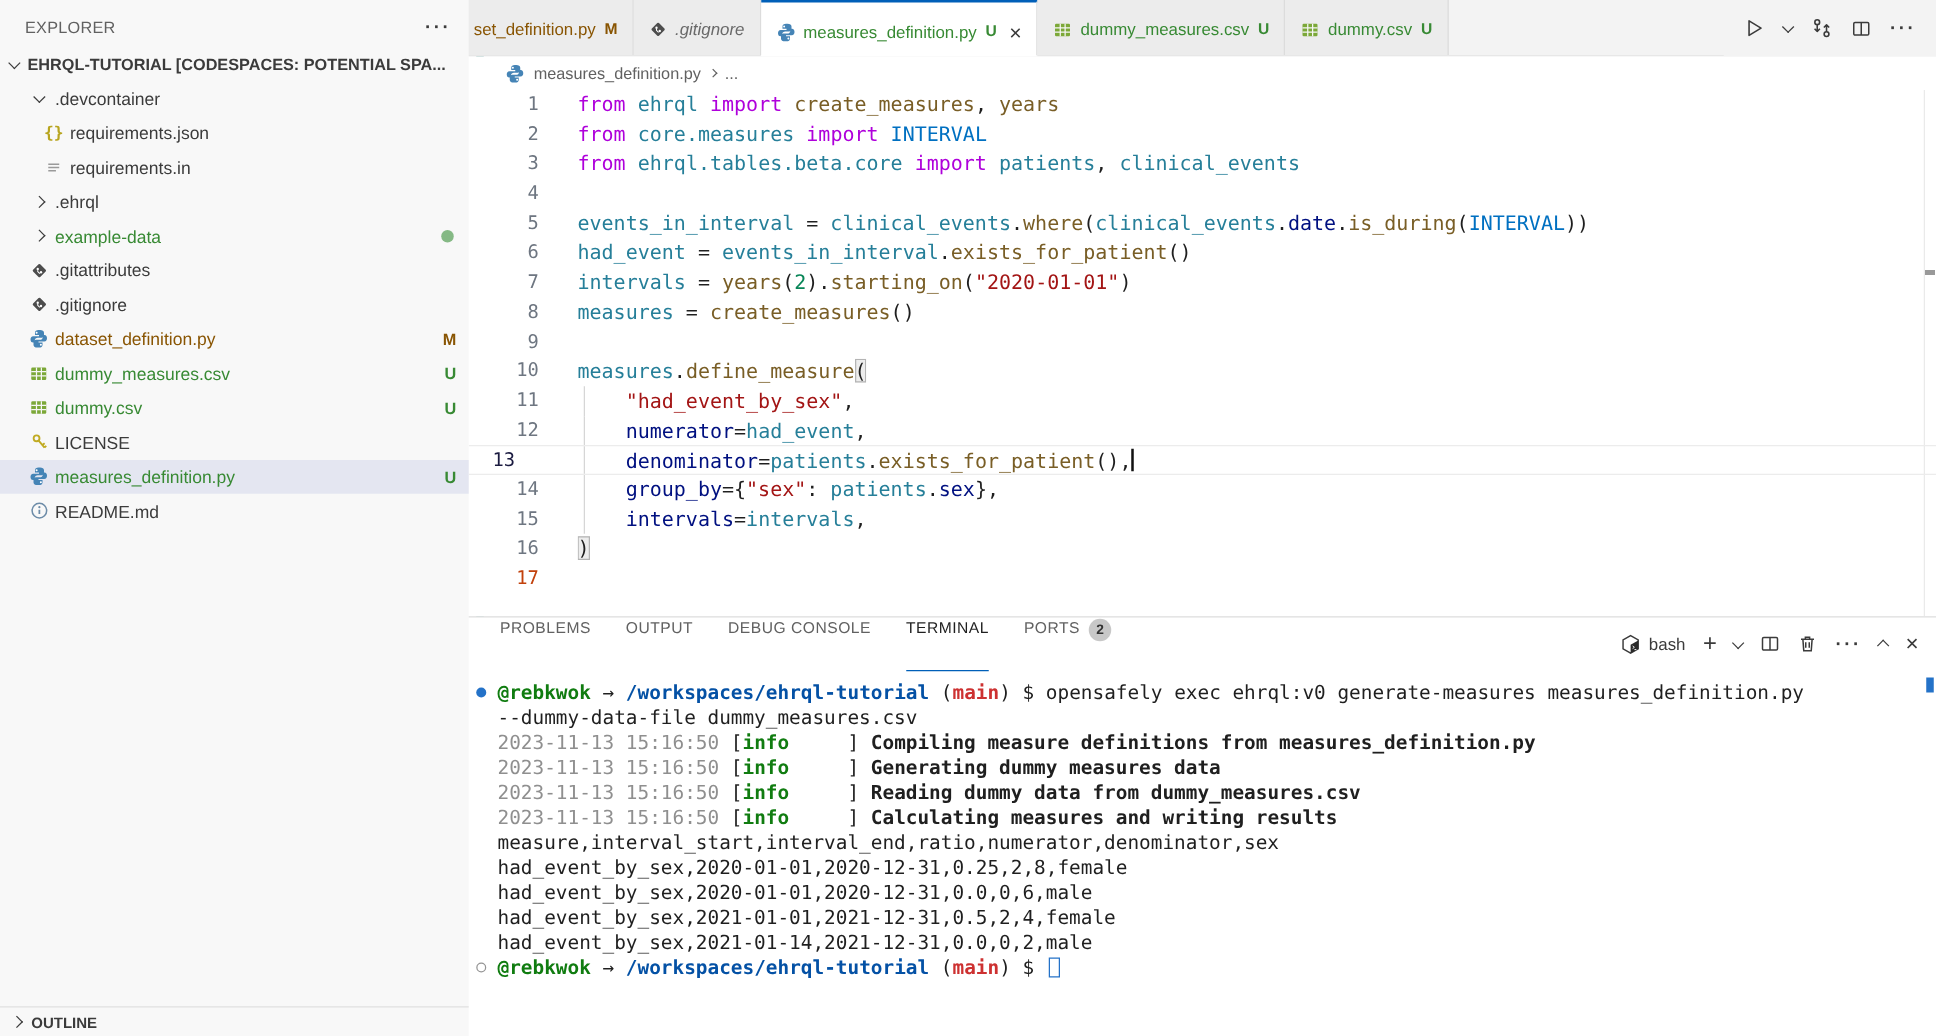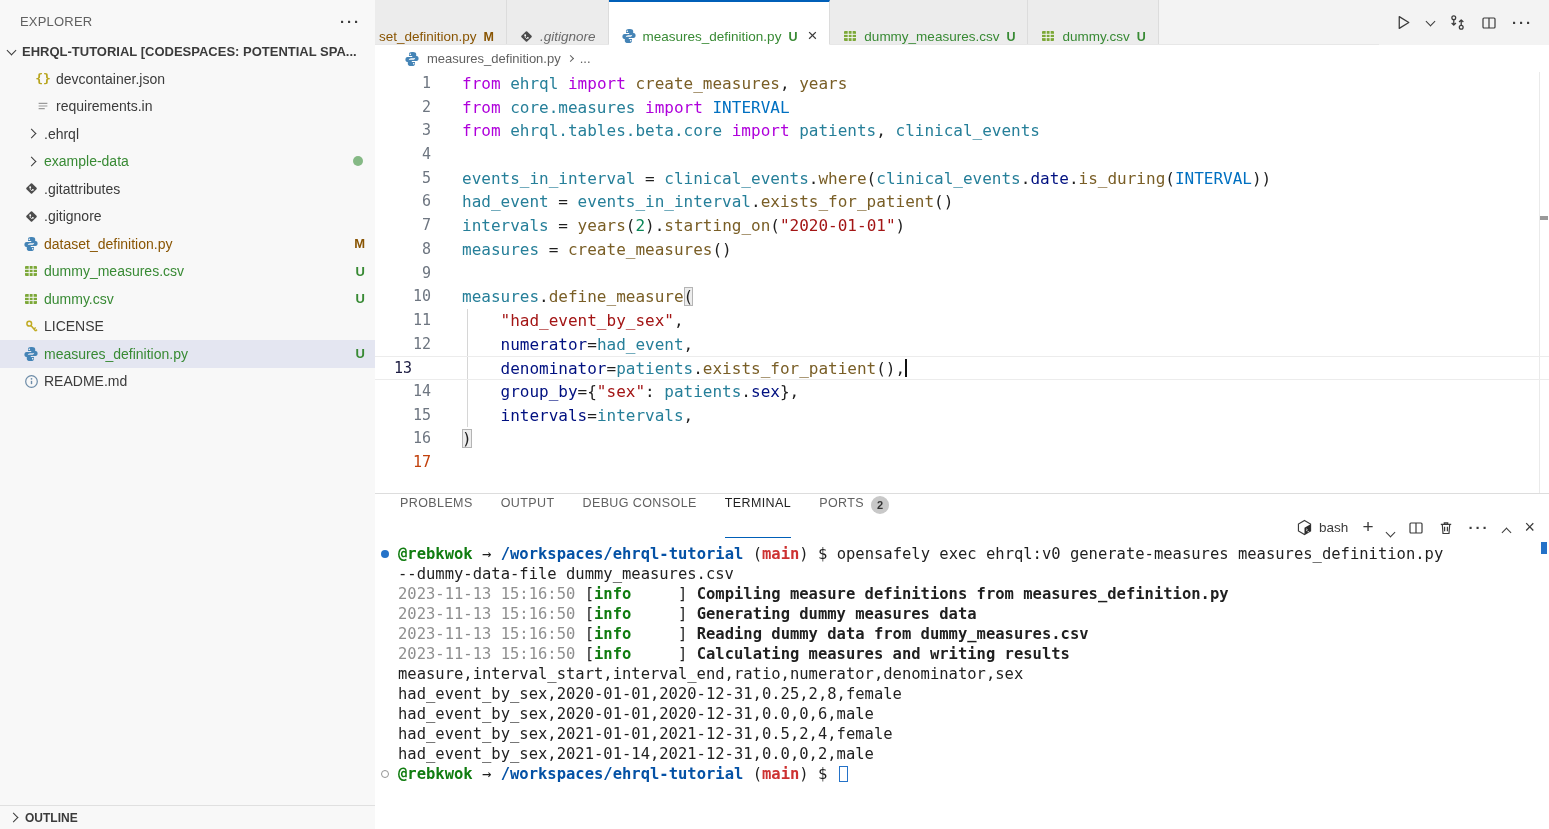--- a/index.html
+++ b/index.html
@@ -38,21 +38,21 @@
           transform:rotate(-45deg); }
   .chev.down { transform:rotate(45deg); margin-top:-2px; }
   .chev.up { transform:rotate(-135deg); margin-top:3px; }
   .chev.sm { width:5px; height:5px; border-color:#616161; }
 
   
   .main { position:absolute; left:375px; top:0; right:0; bottom:0; }
 
   .tabbar { position:relative; height:45px; background:#f3f3f3; border-bottom:1px solid #e7e7e7;
             display:flex; align-items:stretch; }
-  .tab { display:flex; align-items:flex-end; padding:0 12px; background:#ececec;
+  .tab { display:flex; align-items:flex-start; padding:16px 12px; background:#ececec;
          border-right:1px solid #dcdcdc; font-size:13.5px; color:#3b3b3b; cursor:pointer; white-space:nowrap; }
   .tab.cut { padding-left:4px; }
   .tab.active { background:#fff; border-top:2px solid #005fb8; border-bottom:1px solid #fff; margin-bottom:-1px; }
   .tab.preview .tab-lbl { font-style:italic; color:#696969; }
   .tab .tab-lbl.green { color:#388a34; } .tab .tab-lbl.brown { color:#895503; }
   .tab .tab-icon { margin-right:6px; display:inline-flex; }
   .tab .tab-badge { margin-left:7px; font-size:12.5px; font-weight:bold; }
   .tab .tab-badge.m { color:#895503; } .tab .tab-badge.u { color:#388a34; }
   .tab .tab-close { margin-left:10px; font-size:17px; color:#3b3b3b; line-height:1; }
   .ebar-actions { position:absolute; right:0; top:0; height:45px; display:flex; align-items:center;
@@ -86,21 +86,21 @@
   .panel { position:absolute; left:0; right:0; top:493px; bottom:0; background:#fff;
            border-top:1px solid #ddd; }
   .panel-header { position:relative; height:42px; display:flex; align-items:center; padding-left:25px; }
   .ptab { display:inline-flex; align-items:flex-start; margin-right:28px; font-size:12.5px;
           letter-spacing:.4px; color:#616161; height:42px; cursor:pointer; }
   .ptab.active { color:#1f1f1f; border-bottom:1.5px solid #005fb8; }
   .pbadge { margin-left:7px; width:18px; height:18px; border-radius:50%; background:#c8c8c8;
             color:#333; font-size:11px; font-weight:bold; display:inline-flex;
             align-items:center; justify-content:center; letter-spacing:0; }
   .panel-right { position:absolute; right:14px; top:0; height:42px; display:flex;
-                 align-items:flex-end; gap:14px; color:#3b3b3b; }
+                 align-items:center; gap:14px; color:#3b3b3b; }
   .shell-group { display:inline-flex; align-items:center; gap:6px; font-size:13.5px; color:#3b3b3b; }
   .plus-glyph { font-size:19px; font-weight:300; line-height:1; }
   .close-glyph { font-size:18px; line-height:1; }
 
   .term { position:absolute; left:0; right:0; top:42px; bottom:0; padding:8px 0 0 0;
           font-family:"DejaVu Sans Mono", monospace; font-size:15.5px; color:#1f1f1f; overflow:hidden; }
   .tline { position:relative; height:20px; line-height:20px; padding-left:23px; white-space:pre; }
   .deco { position:absolute; left:6px; top:6px; width:8px; height:8px; border-radius:50%; }
   .deco.filled { background:#2472c8; }
   .deco.hollow { border:1.4px solid #949494; }
@@ -126,25 +126,31 @@
   <aside class="sidebar">
     <div class="sb-header">
       <span>EXPLORER</span>
       <span class="sb-more ellipsis-glyph">···</span>
     </div>
     <div class="project-row">
       <span class="chev down"></span>
       <span>EHRQL-TUTORIAL [CODESPACES: POTENTIAL SPA...</span>
     </div>
     <div class="tree" id="file-tree">
+        <div class="trow d0">
+          <span class="slot">
+            <span class="chev down"></span>
+          </span>
+          <span class="lbl">.devcontainer</span>
+        </div>
         <div class="trow d1">
           <span class="slot">
             <span style="color:#b8a51f;font-weight:bold;font-size:13px;font-family:'DejaVu Sans Mono',monospace;">{}</span>
           </span>
-          <span class="lbl">devcontainer.json</span>
+          <span class="lbl">requirements.json</span>
         </div>
         <div class="trow d1">
           <span class="slot">
             <svg class="ic" width="14" height="14" viewBox="0 0 16 16">
               <path d="M3 5h10M3 8h10M3 11h7" stroke="#9a9a9a" stroke-width="1.4"></path>
             </svg>
           </span>
           <span class="lbl">requirements.in</span>
         </div>
         <div class="trow d0">

